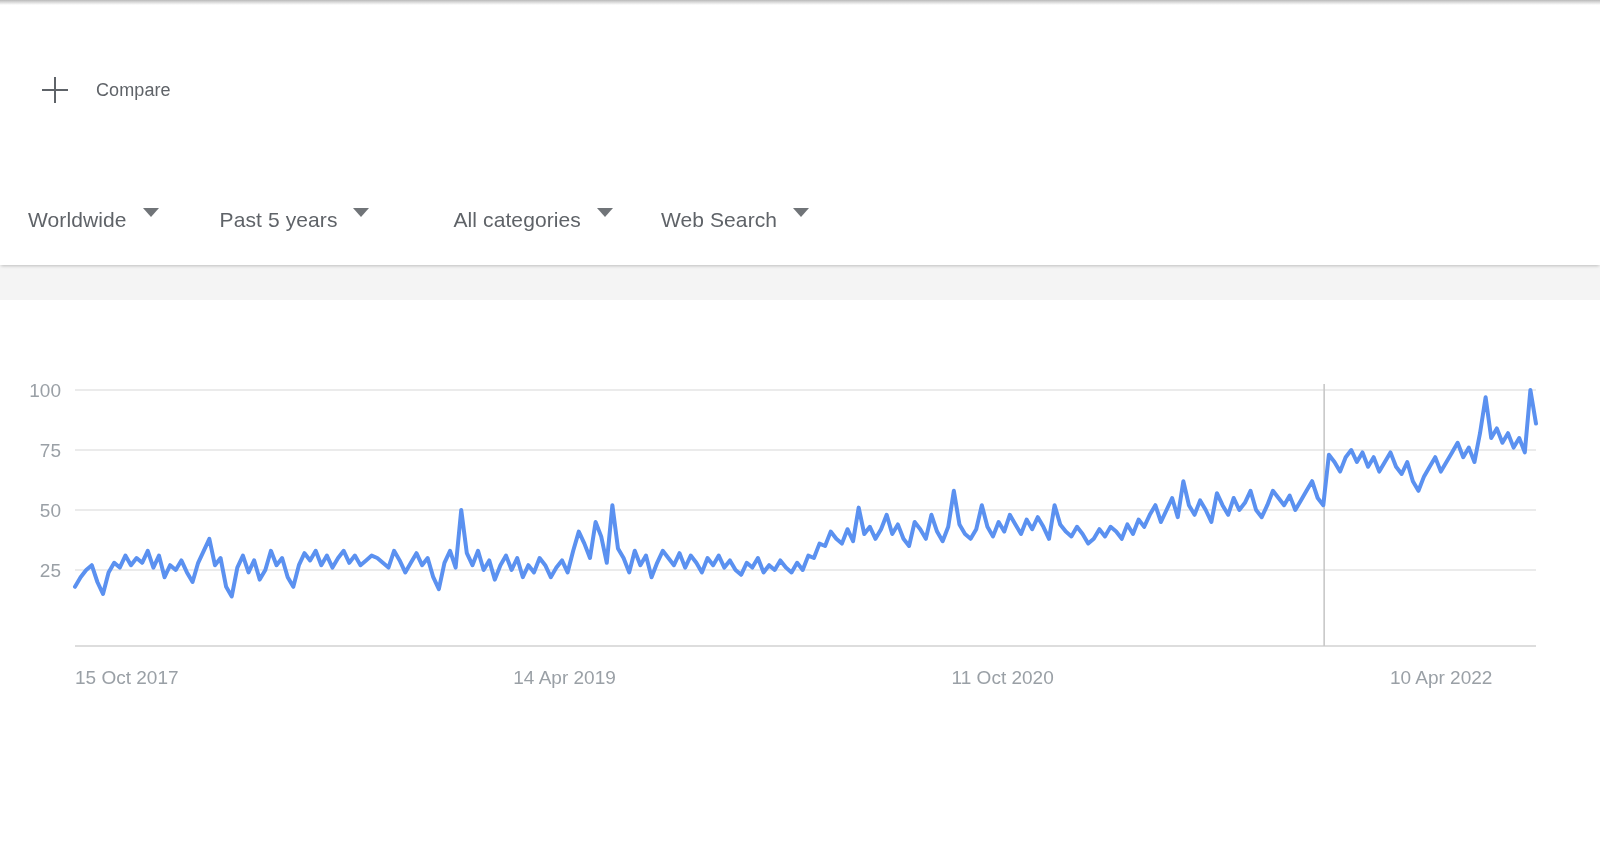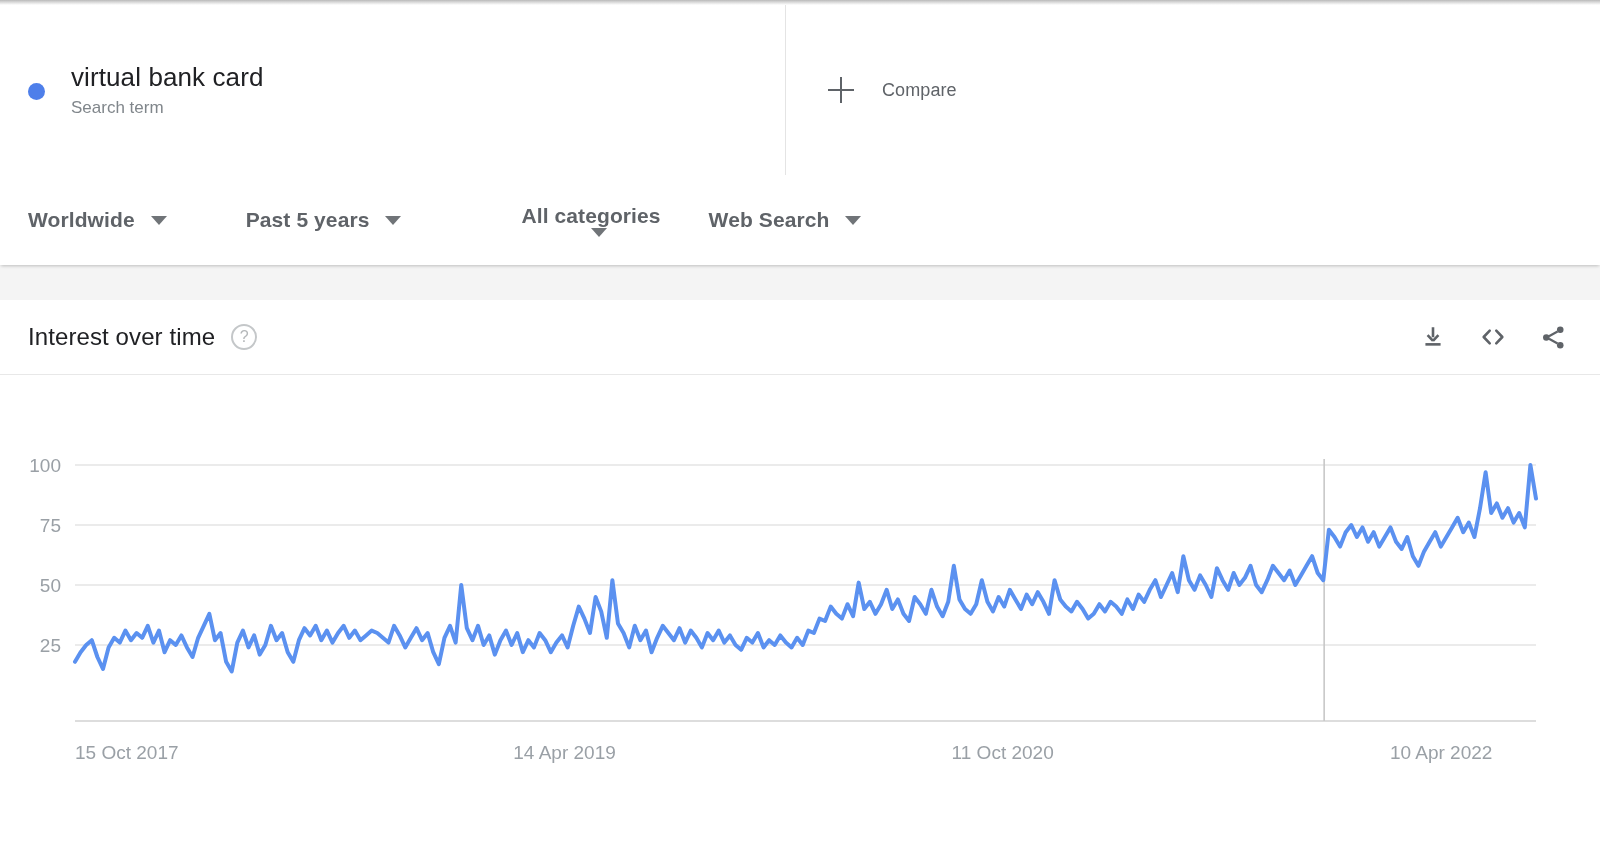--- a/index.html
+++ b/index.html
@@ -52,26 +52,26 @@
   .compare-label{font-size:18px;color:#5f6368;letter-spacing:.1px;}
 
   
   .filter-bar{
     position:absolute;left:0;top:175px;width:1600px;height:90px;background:#fff;
     display:flex;align-items:center;
     box-shadow:0 2px 3px -1px rgba(0,0,0,.22);
     z-index:3;
   }
   .filter{
-    display:flex;align-items:center;cursor:pointer;
-    font-size:21px;color:#5f6368;letter-spacing:.1px;font-weight:bold;
+    display:flex;cursor:pointer;
+    font-size:21px;color:#5f6368;letter-spacing:.1px;
   }
   .f1{margin-left:28px;}
-  .f2{margin-left:79px;}
-  .f3{margin-left:120px;flex-direction:column;}
+  .f2{margin-left:61px;}
+  .f3{margin-left:84px;}
   .f4{margin-left:48px;}
   .caret{
     width:0;height:0;margin-left:16px;
     border-left:8px solid transparent;border-right:8px solid transparent;
     border-top:9px solid #707478;
   }
 
   
   .gap-band{
     position:absolute;left:0;top:265px;width:1600px;height:35px;background:#f4f4f4;
@@ -108,27 +108,20 @@
 </style>
 </head>
 <body>
 
 <div class="page">
 
   <div class="top-shadow"></div>
 
   <div class="term-bar">
 
-    <div class="term-cell">
-      <span class="term-dot"></span>
-      <span class="term-texts">
-        <span class="term-title">virtual bank card</span>
-        <span class="term-sub">Search term</span>
-      </span>
-    </div>
 
     <div class="compare-cell">
       <span class="plus-icon"></span>
       <span class="compare-label">Compare</span>
     </div>
   </div>
 
   <div class="filter-bar">
 
     <div class="filter f1">
@@ -149,50 +142,20 @@
     <div class="filter f4">
       <span>Web Search</span>
       <span class="caret"></span>
     </div>
   </div>
 
   <div class="gap-band"></div>
 
   <div class="card">
 
-    <div class="card-head">
-      <span class="card-title">Interest over time</span>
-      <span class="help-icon">?</span>
-
-      <div class="head-actions">
-
-        <div class="act">
-          <svg width="26" height="26" viewBox="0 0 24 24">
-            <path d="M12 3v9.2M12 15.5l-5-5.2M12 15.5l5-5.2" stroke="#5f6368" stroke-width="2.4" fill="none" stroke-linecap="butt"></path>
-            <rect x="5" y="17.6" width="14" height="2.4" fill="#5f6368"></rect>
-          </svg>
-        </div>
-
-        <div class="act">
-          <svg width="28" height="28" viewBox="0 0 24 24">
-            <path d="M9.2 6.5L4 12l5.2 5.5M14.8 6.5L20 12l-5.2 5.5" stroke="#5f6368" stroke-width="2.2" fill="none" stroke-linecap="round" stroke-linejoin="round"></path>
-          </svg>
-        </div>
-
-        <div class="act">
-          <svg width="27" height="27" viewBox="0 0 24 24">
-            <circle cx="18" cy="5.2" r="2.9" fill="#5f6368"></circle>
-            <circle cx="18" cy="18.8" r="2.9" fill="#5f6368"></circle>
-            <circle cx="5.6" cy="12" r="2.9" fill="#5f6368"></circle>
-            <path d="M15.6 6.7L8 10.8M8 13.2l7.6 4.1" stroke="#5f6368" stroke-width="2" fill="none"></path>
-          </svg>
-        </div>
-
-      </div>
-    </div>
 
     <div class="chart-wrap">
       <svg class="chart-svg" id="chart" width="1600" height="470">
           <line x1="75" x2="1536" y1="90" y2="90" stroke="#e4e4e4" stroke-width="1.4"></line>
           <text x="61" y="97" text-anchor="end" font-size="19" fill="#9aa0a6" font-family="&quot;Liberation Sans&quot;,sans-serif">100</text>
           <line x1="75" x2="1536" y1="150" y2="150" stroke="#e4e4e4" stroke-width="1.4"></line>
           <text x="61" y="157" text-anchor="end" font-size="19" fill="#9aa0a6" font-family="&quot;Liberation Sans&quot;,sans-serif">75</text>
           <line x1="75" x2="1536" y1="210" y2="210" stroke="#e4e4e4" stroke-width="1.4"></line>
           <text x="61" y="217" text-anchor="end" font-size="19" fill="#9aa0a6" font-family="&quot;Liberation Sans&quot;,sans-serif">50</text>
           <line x1="75" x2="1536" y1="270" y2="270" stroke="#e4e4e4" stroke-width="1.4"></line>

